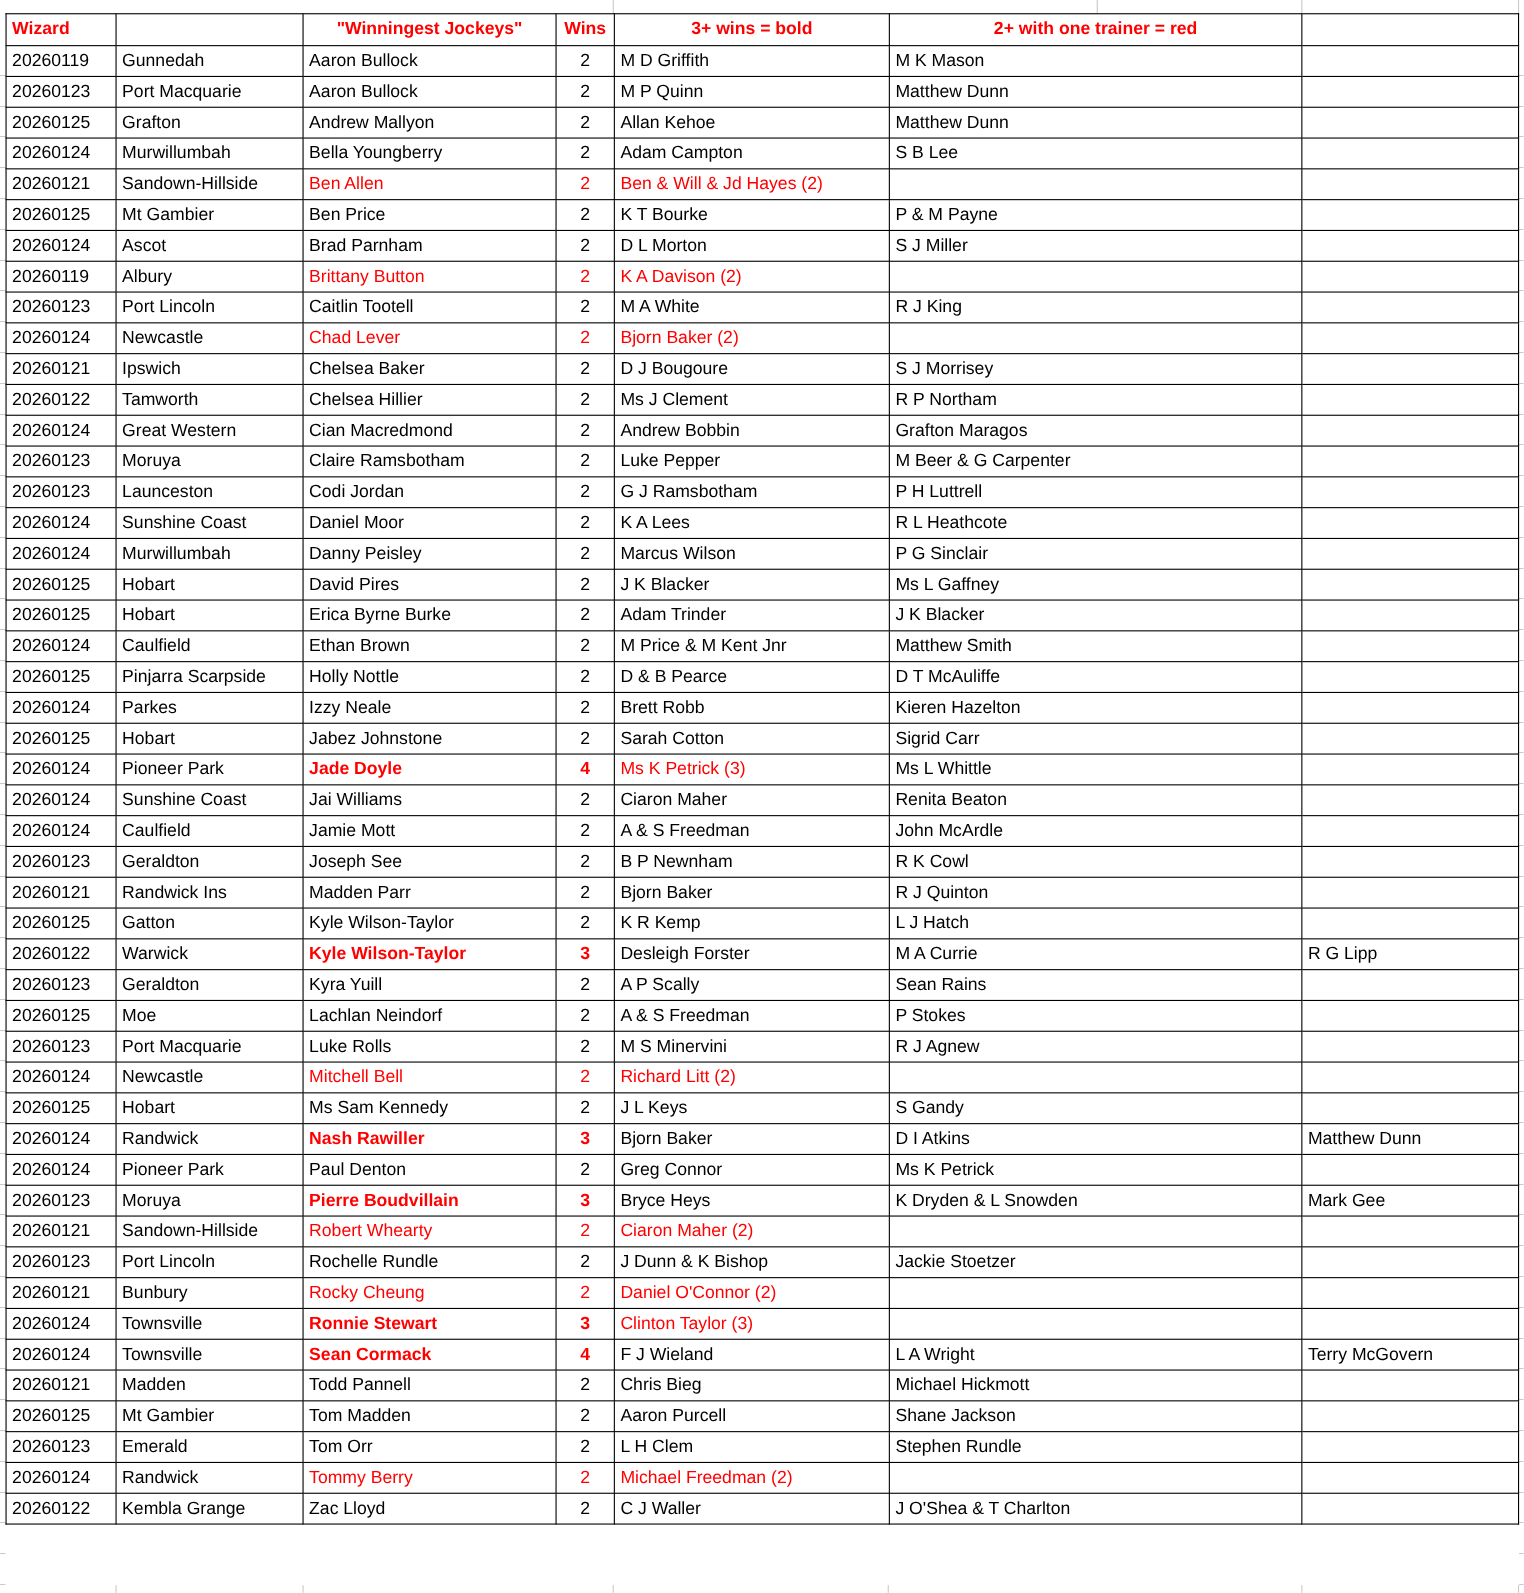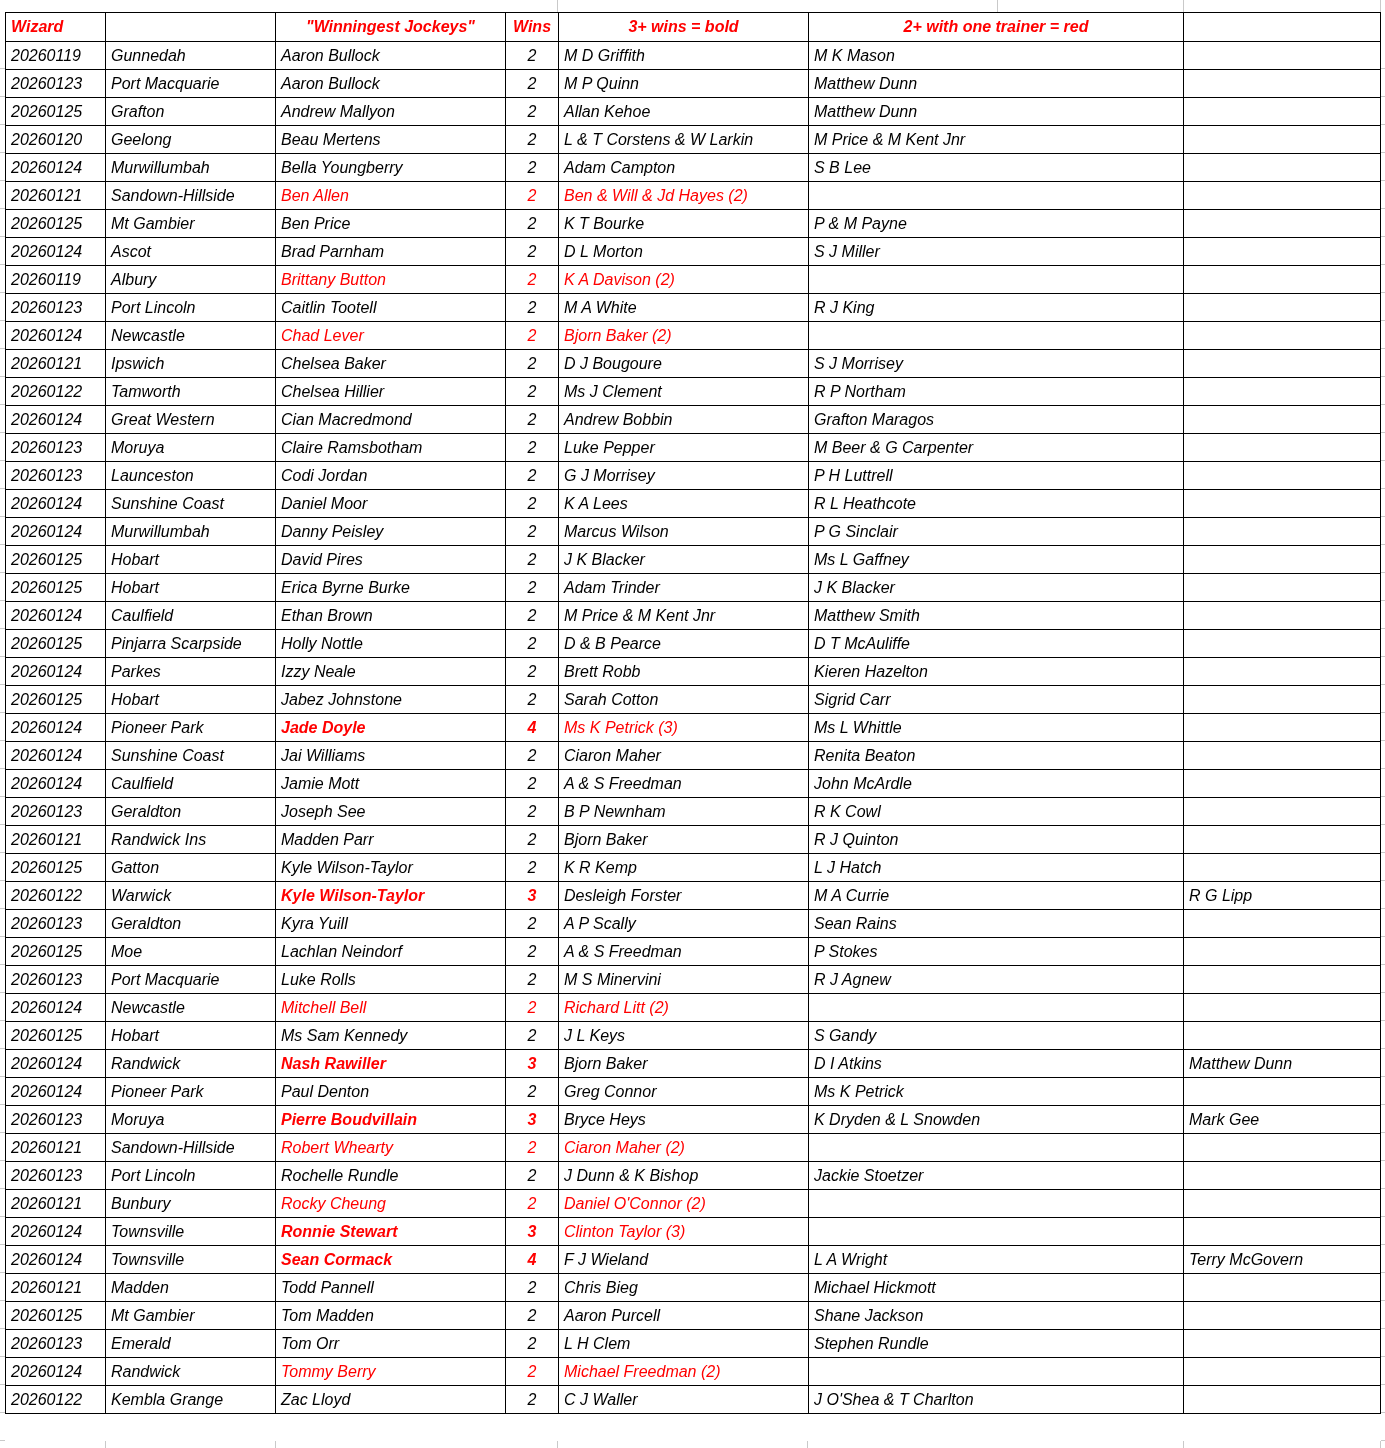--- a/index.html
+++ b/index.html
@@ -6,21 +6,21 @@
   * { box-sizing: border-box; }
   html,body { margin:0; padding:0; }
   body {
     width:1385px; height:1448px; position:relative; overflow:hidden;
     background:var(--bg);
     font-family:"Liberation Sans", sans-serif;
     color:var(--ink);
   }
   table.sheet {
     position:absolute; left:5px; top:12px;
-    border-collapse:collapse; table-layout:fixed;font-style:italic;
+    border-collapse:collapse; table-layout:fixed;
   }
   .sheet th, .sheet td {
     border:1.5px solid var(--ink);
     padding:0 5px;
     font-size:16px;
     white-space:nowrap; overflow:hidden;
     vertical-align:middle;
     background:var(--bg);
   }
   .sheet thead tr { height:29px; }
@@ -99,29 +99,20 @@
       <tr>
         <td>20260125</td>
         <td>Grafton</td>
         <td>Andrew Mallyon</td>
         <td class="center">2</td>
         <td>Allan Kehoe</td>
         <td>Matthew Dunn</td>
         <td></td>
       </tr>
       <tr>
-        <td>20260120</td>
-        <td>Geelong</td>
-        <td>Beau Mertens</td>
-        <td class="center">2</td>
-        <td>L &amp; T Corstens &amp; W Larkin</td>
-        <td>M Price &amp; M Kent Jnr</td>
-        <td></td>
-      </tr>
-      <tr>
         <td>20260124</td>
         <td>Murwillumbah</td>
         <td>Bella Youngberry</td>
         <td class="center">2</td>
         <td>Adam Campton</td>
         <td>S B Lee</td>
         <td></td>
       </tr>
       <tr>
         <td>20260121</td>
@@ -211,21 +202,21 @@
         <td class="center">2</td>
         <td>Luke Pepper</td>
         <td>M Beer &amp; G Carpenter</td>
         <td></td>
       </tr>
       <tr>
         <td>20260123</td>
         <td>Launceston</td>
         <td>Codi Jordan</td>
         <td class="center">2</td>
-        <td>G J Morrisey</td>
+        <td>G J Ramsbotham</td>
         <td>P H Luttrell</td>
         <td></td>
       </tr>
       <tr>
         <td>20260124</td>
         <td>Sunshine Coast</td>
         <td>Daniel Moor</td>
         <td class="center">2</td>
         <td>K A Lees</td>
         <td>R L Heathcote</td>

